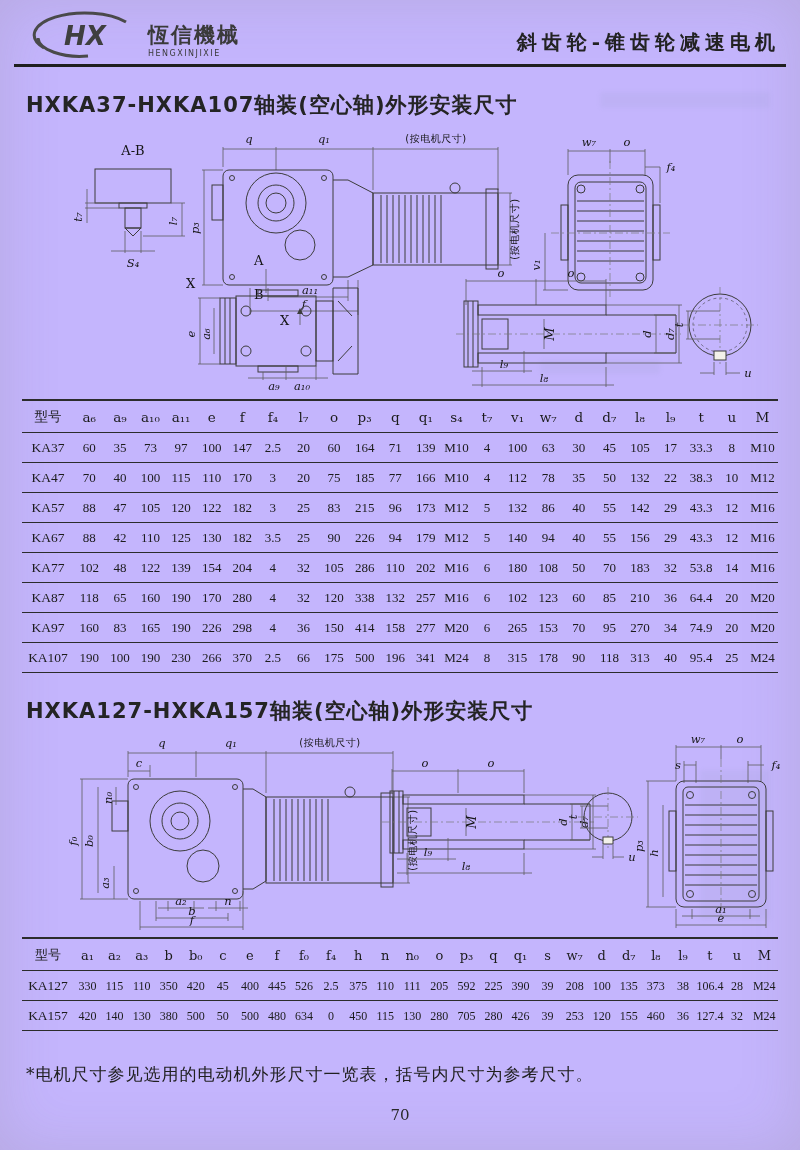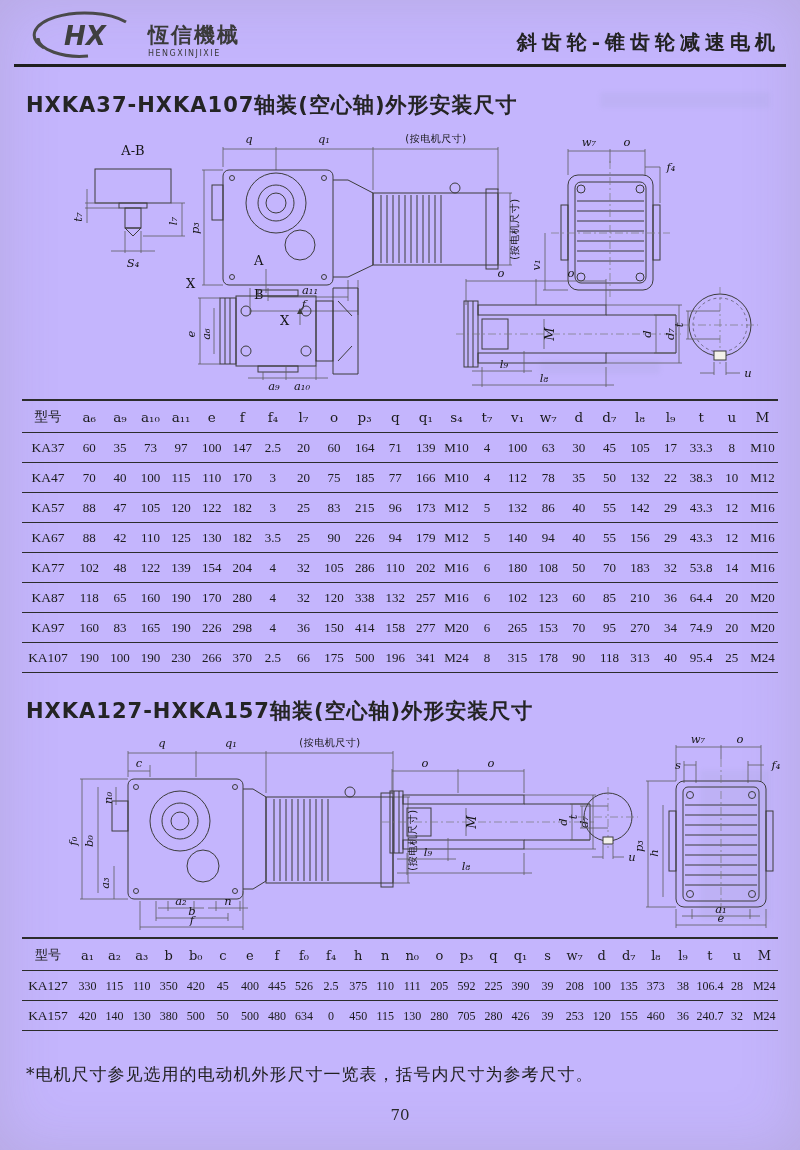--- a/index.html
+++ b/index.html
@@ -777,21 +777,21 @@
           <td>280</td>
           <td>705</td>
           <td>280</td>
           <td>426</td>
           <td>39</td>
           <td>253</td>
           <td>120</td>
           <td>155</td>
           <td>460</td>
           <td>36</td>
-          <td>240.7</td>
+          <td>127.4</td>
           <td>32</td>
           <td>M24</td>
         </tr>
       </tbody>
     </table>
 
   <div class="footnote">*电机尺寸参见选用的电动机外形尺寸一览表，括号内尺寸为参考尺寸。</div>
 
   <div class="pageno">70</div>
 

